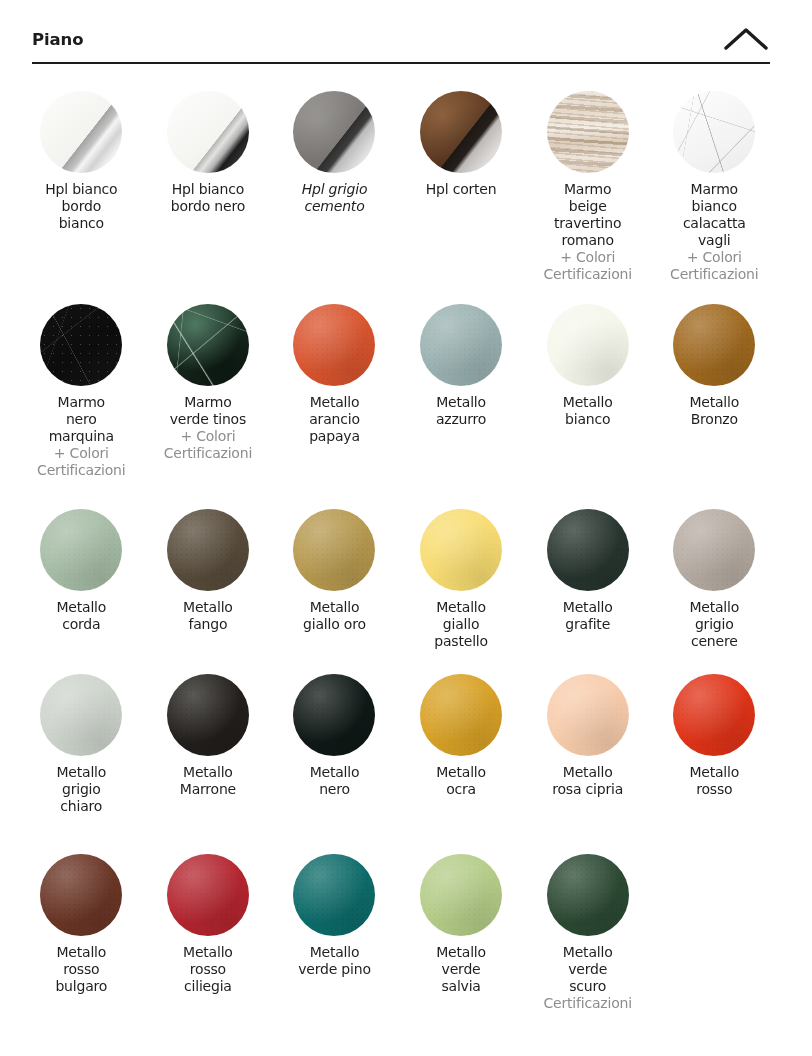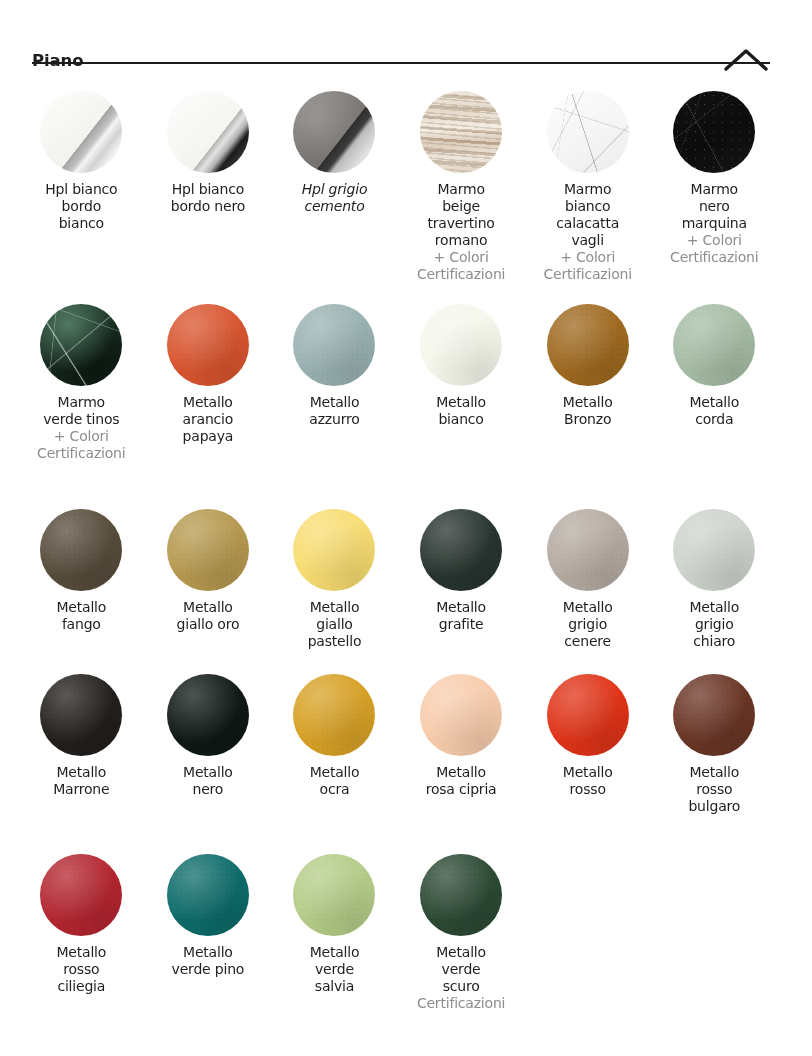--- a/index.html
+++ b/index.html
@@ -24,21 +24,20 @@
   
   .panel-header {
     position: absolute;
     left: 32px;
     top: 22px;
     width: 738px;
     height: 42px;
     display: flex;
     align-items: flex-start;
     justify-content: space-between;
-    margin-top: 21px;
   }
 
   .panel-title {
     font-size: 16.5px;
     font-weight: 700;
     color: #1c1c1c;
     letter-spacing: -0.1px;
     line-height: 20px;
     padding-top: 8px;
     font-family: "DejaVu Sans", sans-serif;
@@ -271,20 +270,24 @@
         <div class="swatch-dot mat-hpl-bianco-bordo-nero"></div>
         <div class="swatch-label">Hpl bianco
 bordo nero</div>
       </div>
       <div class="swatch-cell" style="height: 213px; font-style: italic;">
         <div class="swatch-dot mat-hpl-grigio-cemento"></div>
         <div class="swatch-label">Hpl grigio
 cemento</div>
       </div>
       <div class="swatch-cell" style="height: 213px;">
+        <div class="swatch-dot mat-hpl-corten"></div>
+        <div class="swatch-label">Hpl corten</div>
+      </div>
+      <div class="swatch-cell" style="height: 213px;">
         <div class="swatch-dot mat-marmo-travertino"></div>
         <div class="swatch-label">Marmo
 beige
 travertino
 romano</div>
         <div class="swatch-sublabel">+ Colori
 Certificazioni</div>
       </div>
       <div class="swatch-cell" style="height: 213px;">
         <div class="swatch-dot mat-marmo-calacatta"></div>

